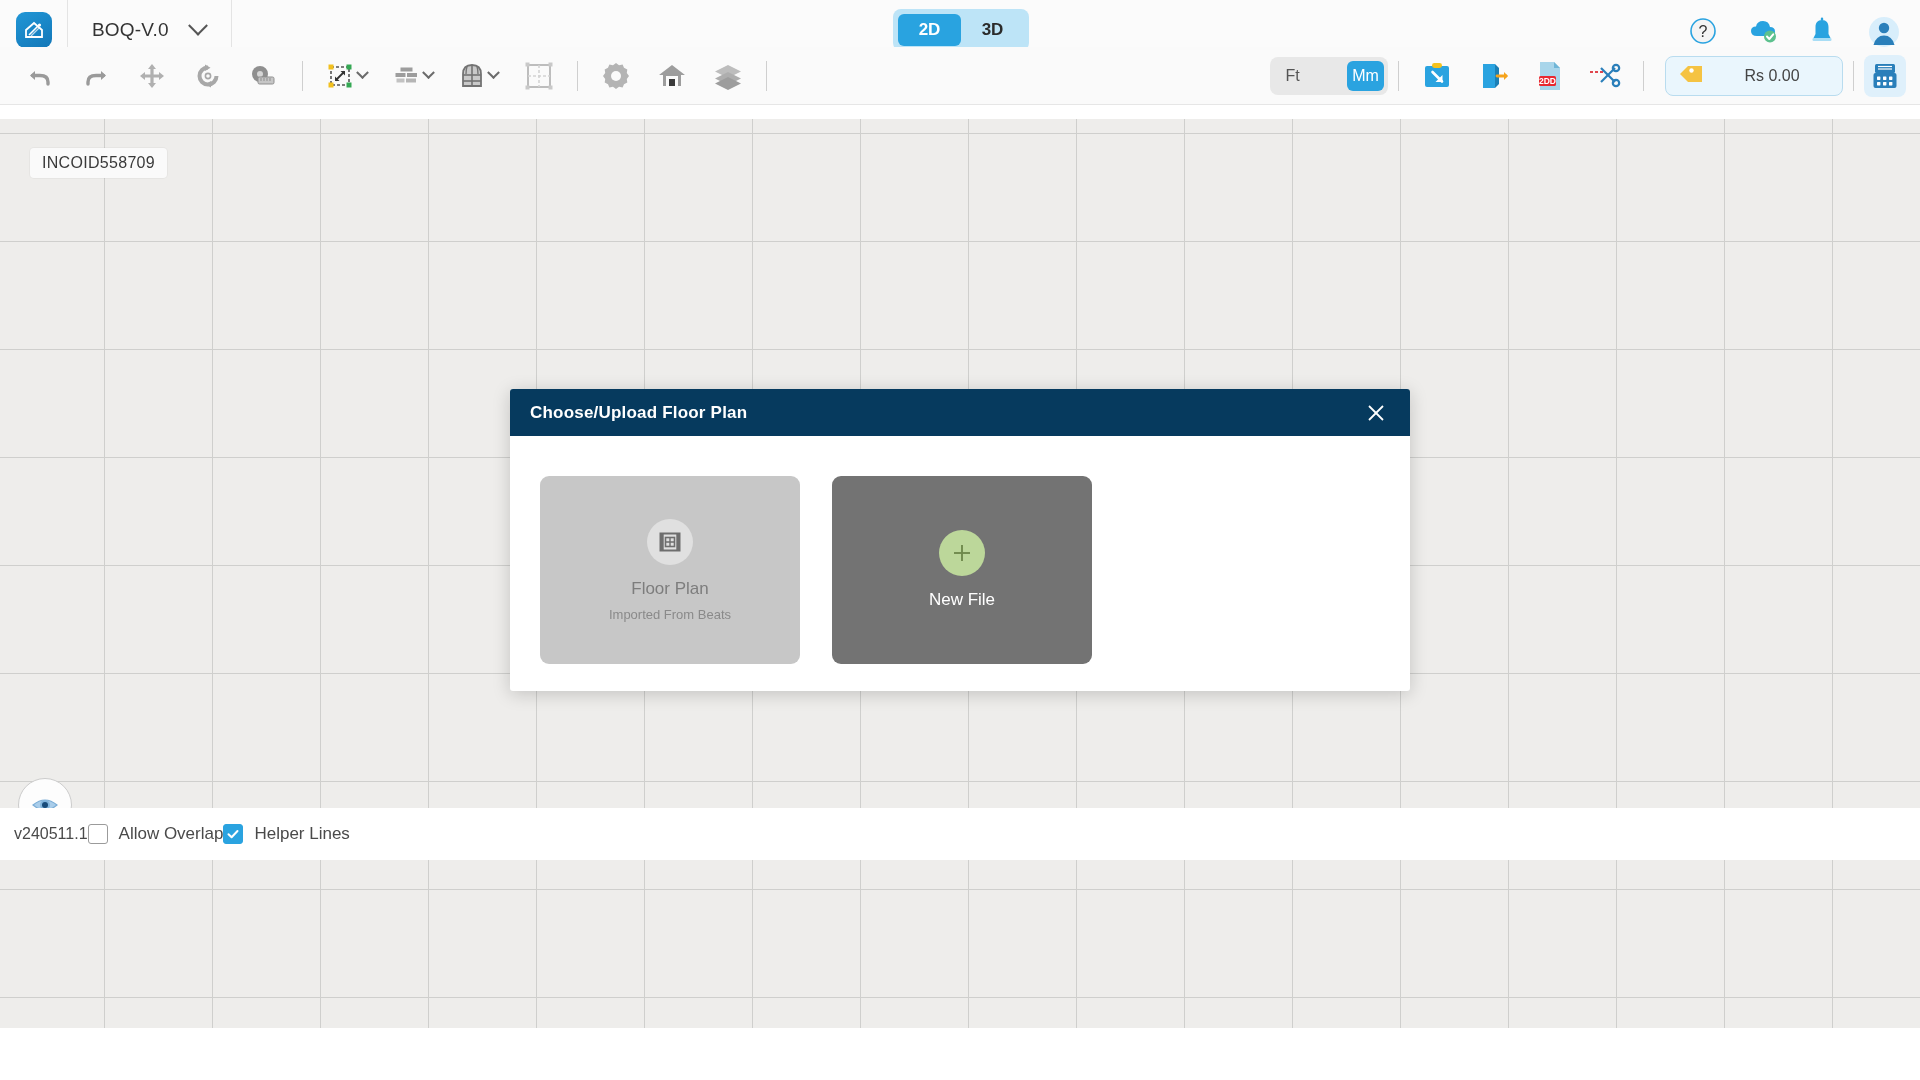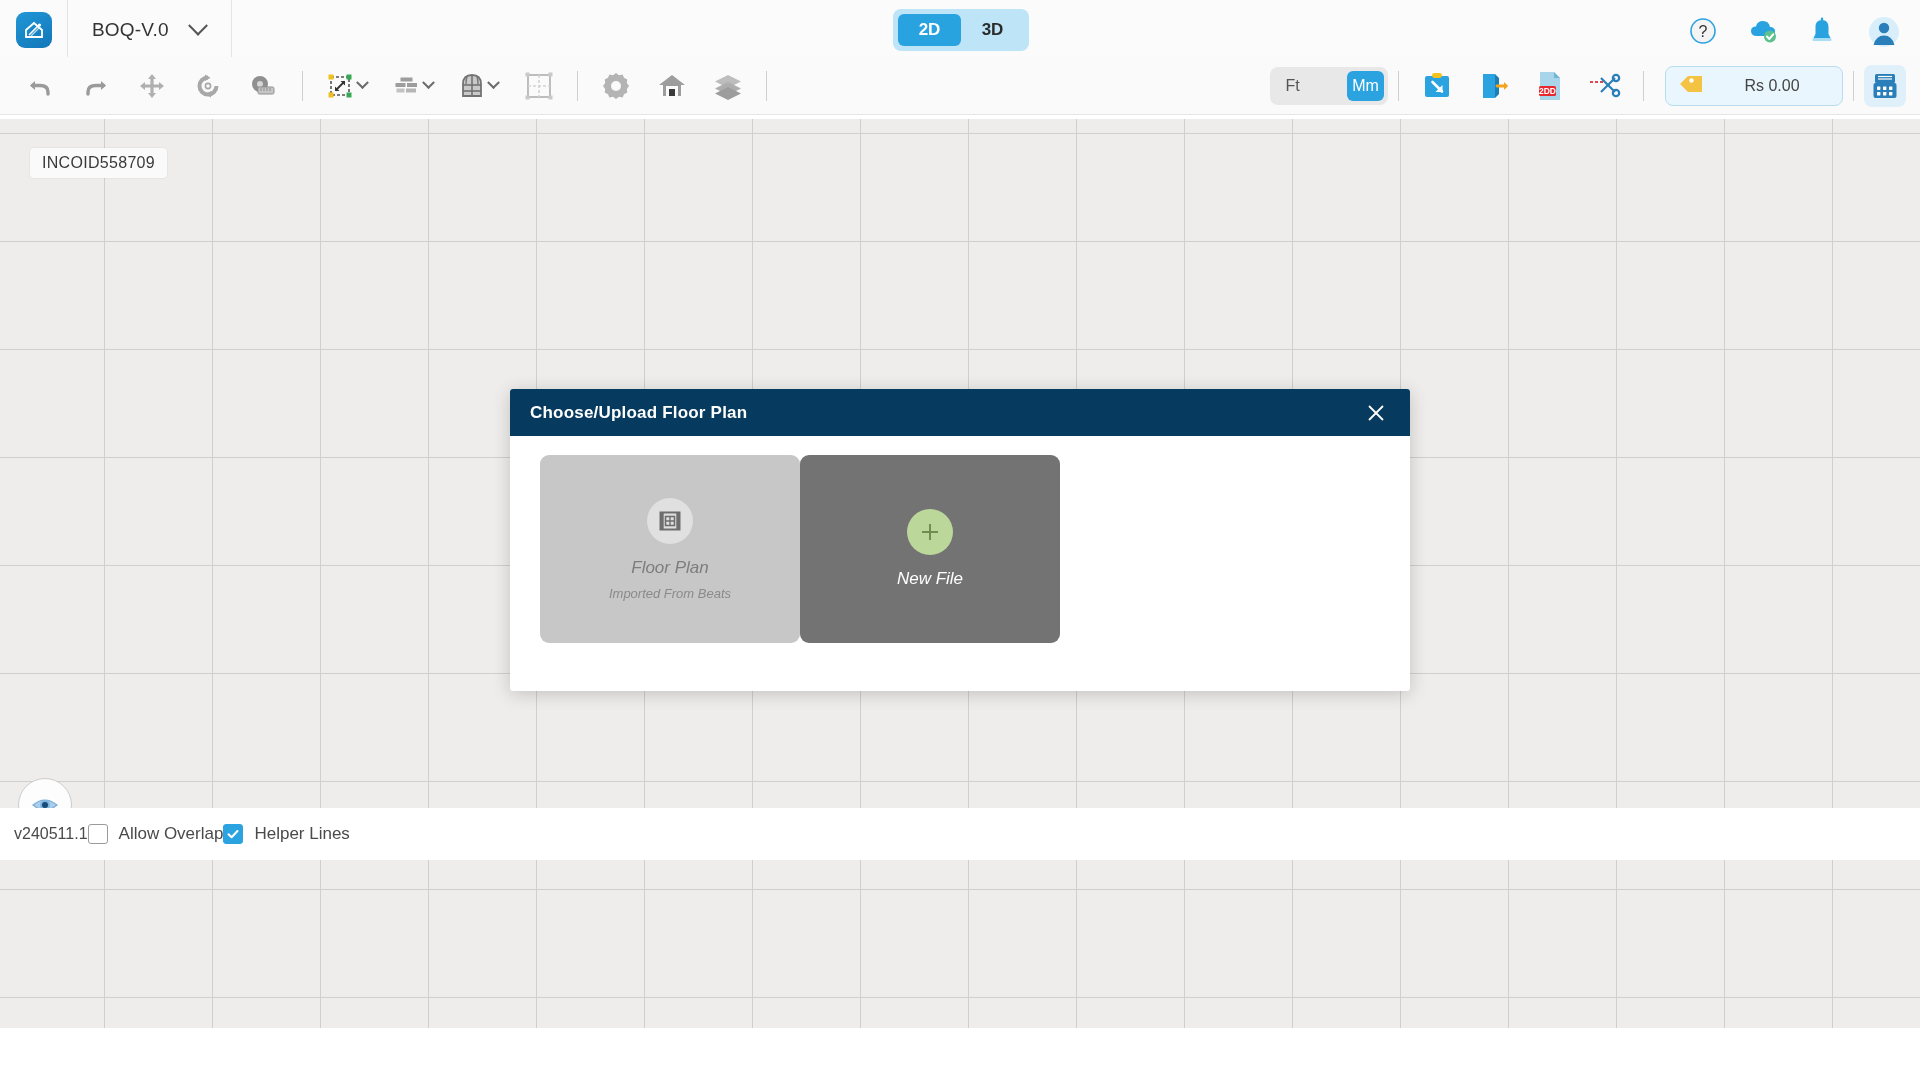--- a/index.html
+++ b/index.html
@@ -49,21 +49,21 @@
     font-size: 17px; font-weight: 600; border-radius: 6px; cursor: pointer; color:#2b2b2b;
   }
   .dim-btn.active { background: #29a3e0; color: #fff; }
 
   .top-right { position: absolute; right: 22px; top: 0; height: 61px;
                display: flex; align-items: center; gap: 30px; }
   .ticon { width: 30px; height: 30px; cursor: pointer; position: relative; }
 
   
   .toolbar {
-    position: absolute; top: 57px; left: 0; width: 1920px; height: 58px;
+    position: absolute; top: 47px; left: 0; width: 1920px; height: 58px;
     background: #fafafa; border-bottom: 1px solid #e6e6e6;
     display: flex; align-items: center;
   }
   .tb-left { display: flex; align-items: center; padding-left: 12px; gap: 0; }
   .tb-item { width: 56px; height: 46px; display: flex; align-items: center;
              justify-content: center; cursor: pointer; }
   .tb-item.wide { width: 66px; gap: 4px; }
   .tb-sep { width: 1px; height: 30px; background: #cfcfcf; margin: 0 10px; }
   .mini-chev { display:inline-block; width:9px; height:9px; border-right:2px solid #6b6b6b;
                border-bottom:2px solid #6b6b6b; transform: rotate(45deg) translate(-2px,-2px); }
@@ -130,21 +130,21 @@
     background: #fff; border-radius: 3px; box-shadow: 0 3px 18px rgba(0,0,0,.18);
     overflow: hidden;
   }
   .modal-head {
     height: 47px; background: #063a5e; display: flex; align-items: center;
     padding: 0 20px; justify-content: space-between;
   }
   .modal-title { color: #fff; font-size: 17px; font-weight: bold; letter-spacing: .2px; }
   .modal-close { width: 28px; height: 28px; cursor: pointer; display:flex;
                  align-items:center; justify-content:center; }
-  .modal-body { display: flex; padding: 19px 30px 0 30px; font-style: italic; }
+  .modal-body { display: flex; gap: 32px; padding: 40px 30px 0 30px; }
   .card {
     width: 260px; height: 188px; border-radius: 9px; cursor: pointer;
     display: flex; flex-direction: column; align-items: center; justify-content: center;
   }
   .card.grey  { background: #c7c7c7; }
   .card.green { background: #737373; }
   .card.blue  { background: #31b0d5; }
   .card-ic {
     width: 46px; height: 46px; border-radius: 50%;
     display: flex; align-items: center; justify-content: center; margin-bottom: 14px;

